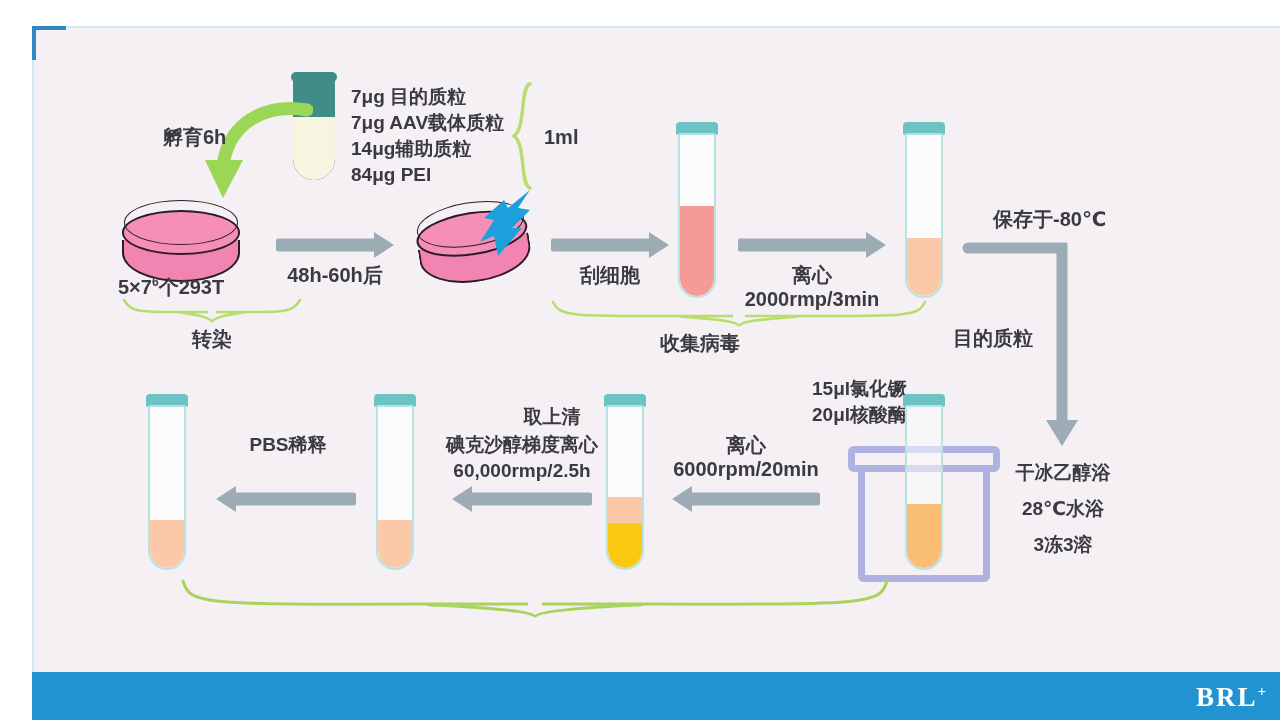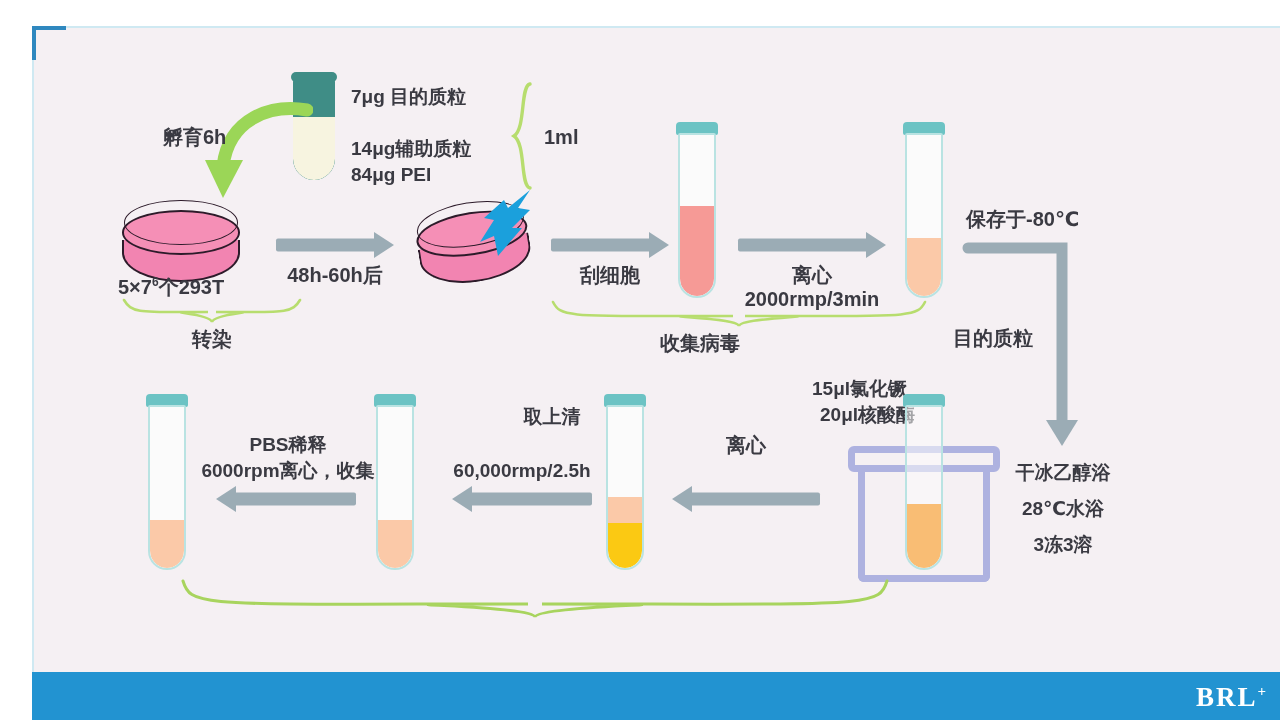--- a/index.html
+++ b/index.html
@@ -165,20 +165,21 @@
   <div class="corner-accent-h"></div>
 
   <div class="tube tube-dark" style="left:291px; top:72px; width:46px; height:108px;">
     <div class="cap"></div>
     <div class="body" style="height:101px;">
       <div class="liq" style="height:62%;"></div>
     </div>
   </div>
 
   <div class="tx f19" style="left:351px; top:84px;">7μg 目的质粒</div>
+  <div class="tx f19" style="left:351px; top:110px;">7μg AAV载体质粒</div>
   <div class="tx f19" style="left:351px; top:136px;">14μg辅助质粒</div>
   <div class="tx f19" style="left:351px; top:162px;">84μg PEI</div>
 
   <svg class="brace" style="left:508px; top:82px;" width="34" height="108" viewBox="0 0 34 108">
     <path d="M22 2 C12 4 18 46 6 54 C18 62 12 104 22 106" fill="none" stroke="#b7dd6e" stroke-width="3.4" stroke-linecap="round"></path>
   </svg>
   <div class="tx f20" style="left:544px; top:124px;">1ml</div>
 
   <svg class="greenarrow" style="left:193px; top:102px;" width="120" height="106" viewBox="0 0 120 106">
     <path d="M114 8 C 78 2 36 16 30 64" fill="none" stroke="#9bd657" stroke-width="13" stroke-linecap="round"></path>
@@ -242,82 +243,83 @@
     <div class="body" style="height:165px;">
       <div class="liq" style="height:36%; background:#fbc9a8;"></div>
     </div>
   </div>
 
   <svg class="brace" style="left:551px; top:300px;" width="376" height="28" viewBox="0 0 376 28">
     <path d="M2 2 C10 18 18 16 182 16 C 60 16 186 16 188 26 C190 16 316 16 194 16 C358 16 366 18 374 2" fill="none" stroke="#b7dd6e" stroke-width="2.6" stroke-linecap="round"></path>
   </svg>
   <div class="tx f20 c" style="left:700px; top:330px;">收集病毒</div>
 
-  <div class="tx f20" style="left:966px; top:206px;">保存于-80℃</div>
+  <div class="tx f20" style="left:993px; top:206px;">保存于-80℃</div>
 
   <svg class="elbow" style="left:960px; top:238px;" width="140" height="212" viewBox="0 0 140 212">
     <path d="M8 10 L 102 10 L 102 186" fill="none" stroke="#9bacb5" stroke-width="11" stroke-linecap="round" stroke-linejoin="miter"></path>
     <path d="M86 182 L 118 182 L 102 208 Z" fill="#9bacb5"></path>
   </svg>
 
   <div class="tx f20" style="left:953px; top:325px;">目的质粒</div>
 
   <div class="tx f19 c" style="left:1063px; top:460px;">干冰乙醇浴</div>
   <div class="tx f19 c" style="left:1063px; top:496px;">28℃水浴</div>
   <div class="tx f19 c" style="left:1063px; top:532px;">3冻3溶</div>
 
   <div class="tx f19" style="left:812px; top:376px;">15μl氯化镢</div>
-  <div class="tx f19" style="left:812px; top:402px;margin-left:8px;">20μl核酸酶</div>
+  <div class="tx f19" style="left:812px; top:402px;">20μl核酸酶</div>
 
   <div class="bath" style="left:848px; top:446px; width:152px; height:136px;">
     <div class="lid"></div>
     <div class="bin"></div>
   </div>
 
   <div class="tube" style="left:903px; top:394px; width:42px; height:176px; z-index:3;">
     <div class="cap"></div>
     <div class="body" style="height:165px; background:rgba(251,251,251,0.55);">
       <div class="liq" style="height:40%; background:#f9bd74;"></div>
     </div>
   </div>
 
   <div class="arrow left" style="left:672px; top:486px; width:148px; height:26px;">
     <div class="shaft" style="left:18px; width:130px;"></div>
     <div class="head"></div>
   </div>
   <div class="tx f20 c" style="left:746px; top:432px;">离心</div>
+  <div class="tx f20 c" style="left:746px; top:456px;">6000rpm/20min</div>
 
   <div class="tube" style="left:604px; top:394px; width:42px; height:176px;">
     <div class="cap"></div>
     <div class="body" style="height:165px;">
       <div class="liq" style="height:28%; background:#fbc913;"></div>
       <div class="liq2" style="bottom:28%; height:16%; background:#fbc9a8;"></div>
     </div>
   </div>
 
   <div class="arrow left" style="left:452px; top:486px; width:140px; height:26px;">
     <div class="shaft" style="left:18px; width:122px;"></div>
     <div class="head"></div>
   </div>
   <div class="tx f19 c" style="left:552px; top:404px;">取上清</div>
+  <div class="tx f19 c" style="left:522px; top:432px;">碘克沙醇梯度离心</div>
   <div class="tx f19 c" style="left:522px; top:458px;">60,000rmp/2.5h</div>
 
   <div class="tube" style="left:374px; top:394px; width:42px; height:176px;">
     <div class="cap"></div>
     <div class="body" style="height:165px;">
       <div class="liq" style="height:30%; background:#fbc9a8;"></div>
     </div>
   </div>
 
   <div class="arrow left" style="left:216px; top:486px; width:140px; height:26px;">
     <div class="shaft" style="left:18px; width:122px;"></div>
     <div class="head"></div>
   </div>
   <div class="tx f19 c" style="left:288px; top:432px;">PBS稀释</div>
-  <div class="tx f19 c" style="left:288px; top:458px;">6000rpm离心，收集</div>
 
   <div class="tube" style="left:146px; top:394px; width:42px; height:176px;">
     <div class="cap"></div>
     <div class="body" style="height:165px;">
       <div class="liq" style="height:30%; background:#fbc9a8;"></div>
     </div>
   </div>
 
   <svg class="brace" style="left:180px; top:578px;" width="710" height="42" viewBox="0 0 710 42">
     <path d="M3 3 C11 30 22 26 348 26 C 120 26 352 26 355 39 C358 26 590 26 362 26 C688 26 699 30 707 3" fill="none" stroke="#a8d45e" stroke-width="3" stroke-linecap="round"></path>

